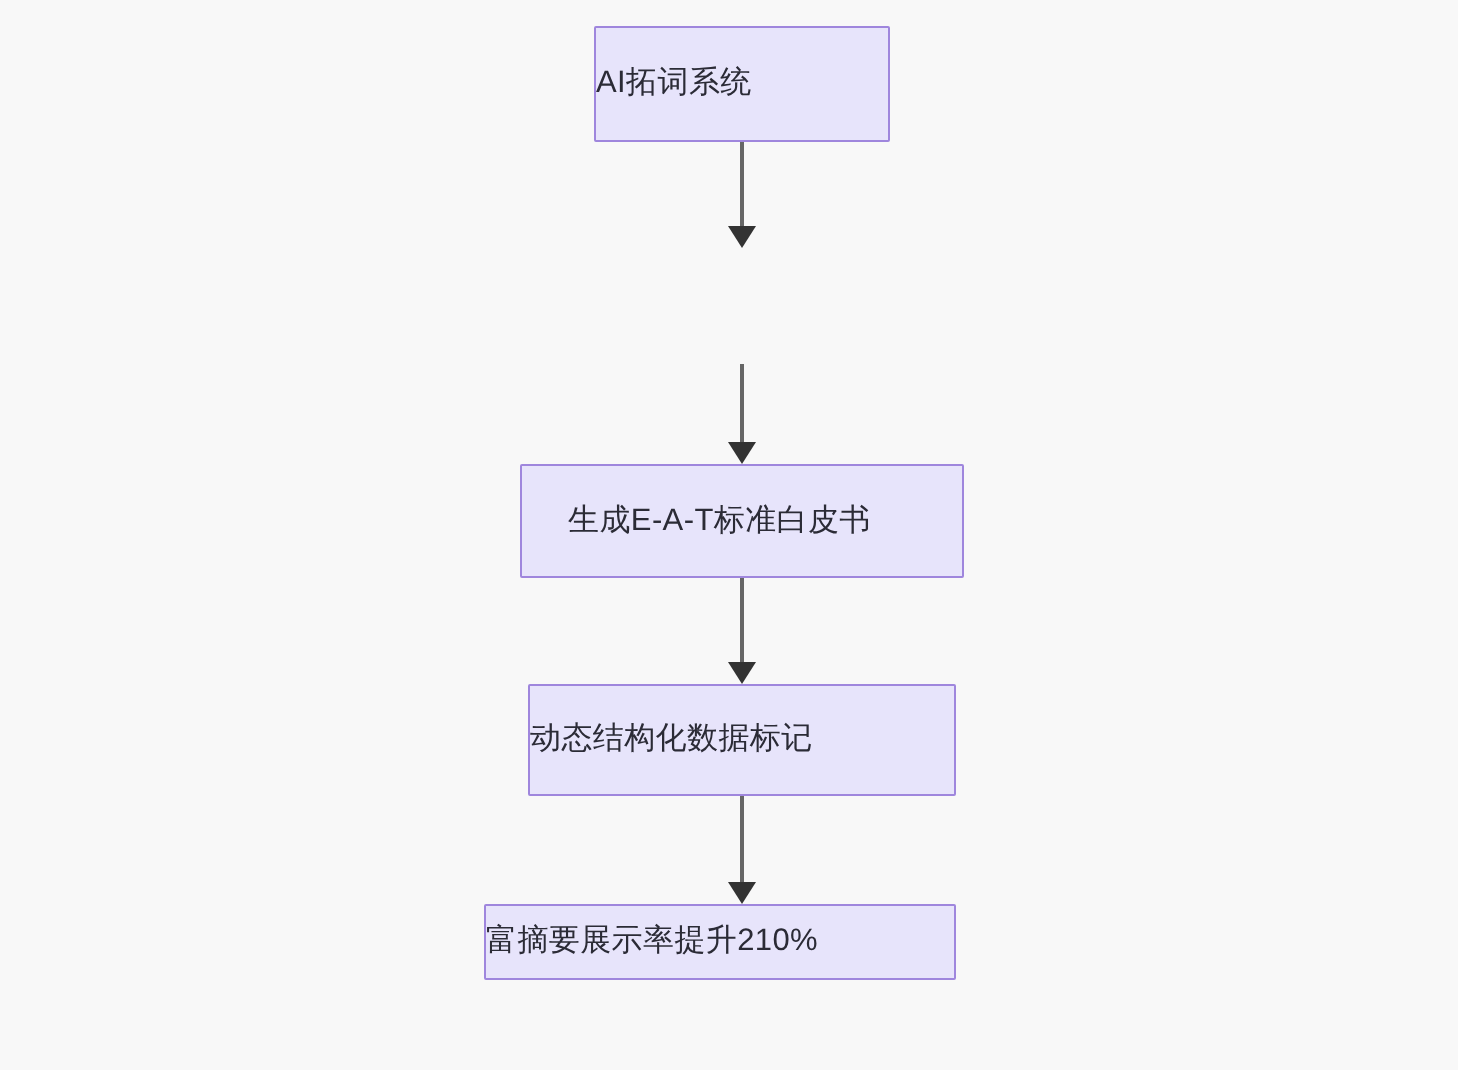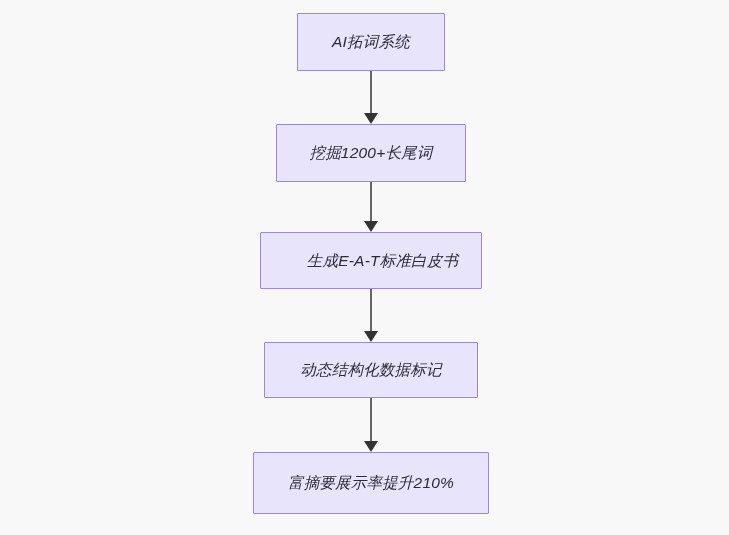--- a/index.html
+++ b/index.html
@@ -19,27 +19,25 @@
     height: 535px;
   }
   .node {
     position: absolute;
     box-sizing: border-box;
     background: #e7e4fb;
     border: 1.6px solid #9f86dd;
     border-radius: 1px;
     display: flex;
     align-items: center;
-    justify-content: center;
     color: #2b2b36;
     font-size: 15.5px;
     line-height: 1;
     letter-spacing: 0.2px;
     white-space: nowrap;
-    font-style: italic;
   }
   .node-label {
     display: block;
   }
   .edge {
     position: absolute;
   }
   .edge svg {
     display: block;
     overflow: visible;
@@ -75,29 +73,26 @@
     <svg width="22" height="54" viewBox="0 0 22 54">
       <line x1="11" y1="0" x2="11" y2="46" stroke="#666666" stroke-width="2"></line>
       <path d="M4 43 L18 43 L11 54 Z" fill="#333333"></path>
     </svg>
   </div>
 
   <div class="node" style="left:297px; top:13px; width:148px; height:58px;">
     <span class="node-label">AI拓词系统</span>
   </div>
 
-  <div class="node" style="left:276px; top:124px; width:190px; height:58px;">
-    <span class="node-label">挖掘1200+长尾词</span>
-  </div>
 
   <div class="node" style="left:260px; top:232px; width:222px; height:57px;padding-left:23px;">
     <span class="node-label">生成E-A-T标准白皮书</span>
   </div>
 
   <div class="node" style="left:264px; top:342px; width:214px; height:56px;">
     <span class="node-label">动态结构化数据标记</span>
   </div>
 
-  <div class="node" style="left:253px; top:452px; width:236px; height:62px;">
+  <div class="node" style="left:242px; top:452px; width:236px; height:38px;">
     <span class="node-label">富摘要展示率提升210%</span>
   </div>
 
 </div>
 
 </body></html>

